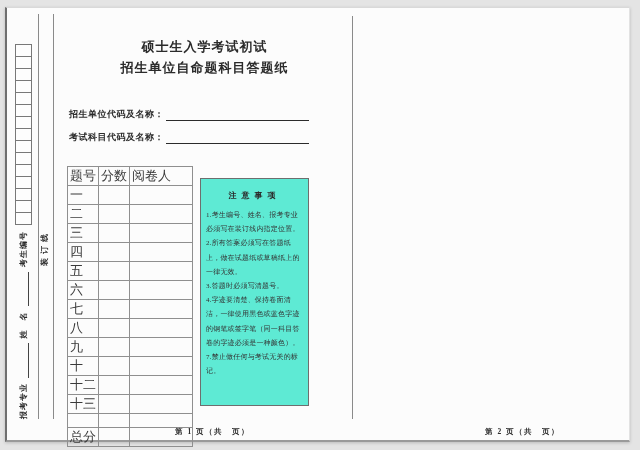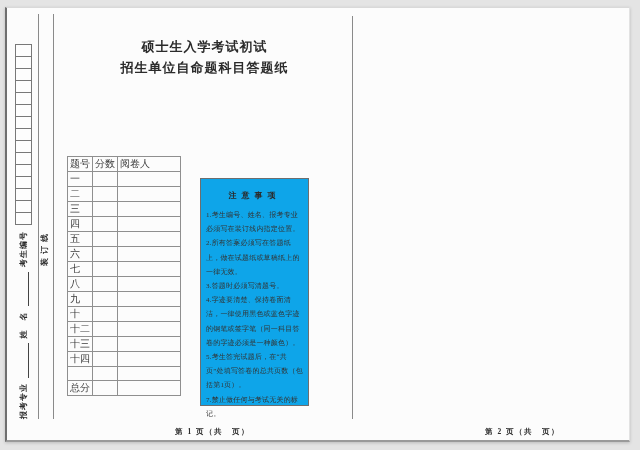--- a/index.html
+++ b/index.html
@@ -53,35 +53,35 @@
     text-align:center;
   }
   .main-title { font-size:13px; font-weight:bold; line-height:21px; letter-spacing:1px;text-align:center; }
   .fields { position:absolute; left:62px; top:90px; width:240px; }
   .field-row { display:flex; align-items:flex-end; height:23px; }
   .field-label { font-size:9px; font-weight:bold; letter-spacing:.5px; white-space:nowrap; }
   .field-blank { flex:1; border-bottom:1px solid #2b2b2b; height:12px; margin-left:2px; }
 
   
   table.score {
-    position:absolute; left:60px; top:148px;
+    position:absolute; left:60px; top:158px;
     border-collapse:collapse; table-layout:fixed;
-    font-size:10px; color:#3a3a3a;
+    font-size:13px; color:#3a3a3a;
   }
   table.score th, table.score td {
     border:1px solid #8f8f8f; padding:0 2px;
     height:12.6px; font-weight:normal; text-align:left;
     overflow:hidden; white-space:nowrap;
   }
   .col-no { width:18px; } .col-score { width:17px; } .col-grader { width:58px; }
 
   
   .notice {
     position:absolute; left:193px; top:170px; width:107px; height:226px;
-    border:1px solid #6e6e6e; background:#0ea5e9;
+    border:1px solid #6e6e6e; background:#5eead4;
   }
   .notice-title {
     text-align:center; font-size:8px; font-weight:bold;
     letter-spacing:5px; margin-top:11px;
   }
   .notice-items { margin-top:7px; padding:0 5px; font-size:7px; line-height:14.2px;
     letter-spacing:.2px; color:#333; }
 
   .footer { position:absolute; top:419px; font-size:7.5px; font-weight:bold;
     letter-spacing:1.5px; white-space:nowrap; }
@@ -122,20 +122,30 @@
       </span>
   </div>
 
   <div class="binding-strip">装订线</div>
 
   <div class="page1-head">
     <div class="main-title">硕士生入学考试初试</div>
     <div class="main-title">招生单位自命题科目答题纸</div>
   </div>
 
+  <div class="fields">
+    <div class="field-row">
+      <span class="field-label">招生单位代码及名称：</span>
+      <span class="field-blank"></span>
+    </div>
+    <div class="field-row">
+      <span class="field-label">考试科目代码及名称：</span>
+      <span class="field-blank"></span>
+    </div>
+  </div>
 
   <table class="score">
     <thead>
       <tr>
         <th class="col-no">题号</th>
         <th class="col-score">分数</th>
         <th class="col-grader">阅卷人</th>
       </tr>
     </thead>
     <tbody>
@@ -193,44 +203,38 @@
           <td>十二</td>
           <td></td>
           <td></td>
         </tr>
         <tr>
           <td>十三</td>
           <td></td>
           <td></td>
         </tr>
         <tr>
-          <td>十四</td>
-          <td></td>
-          <td></td>
-        </tr>
-        <tr>
           <td></td>
           <td></td>
           <td></td>
         </tr>
         <tr>
           <td>总分</td>
           <td></td>
           <td></td>
         </tr>
       </tbody>
   </table>
 
   <div class="notice">
     <div class="notice-title">注意事项</div>
     <div class="notice-items">
         <div>1.考生编号、姓名、报考专业必须写在装订线内指定位置。</div>
         <div>2.所有答案必须写在答题纸上，做在试题纸或草稿纸上的一律无效。</div>
         <div>3.答题时必须写清题号。</div>
         <div>4.字迹要清楚、保持卷面清洁，一律使用黑色或蓝色字迹的钢笔或签字笔（同一科目答卷的字迹必须是一种颜色）。</div>
-        <div>5.考生答完试题后，在“共　页”处填写答卷的总共页数（包括第1页）。</div>
         <div>7.禁止做任何与考试无关的标记。</div>
       </div>
   </div>
 
   <div id="footer-page1" class="footer">第 1 页（共　页）</div>
   <div id="footer-page2" class="footer">第 2 页（共　页）</div>
 </div>
 
 </body></html>

